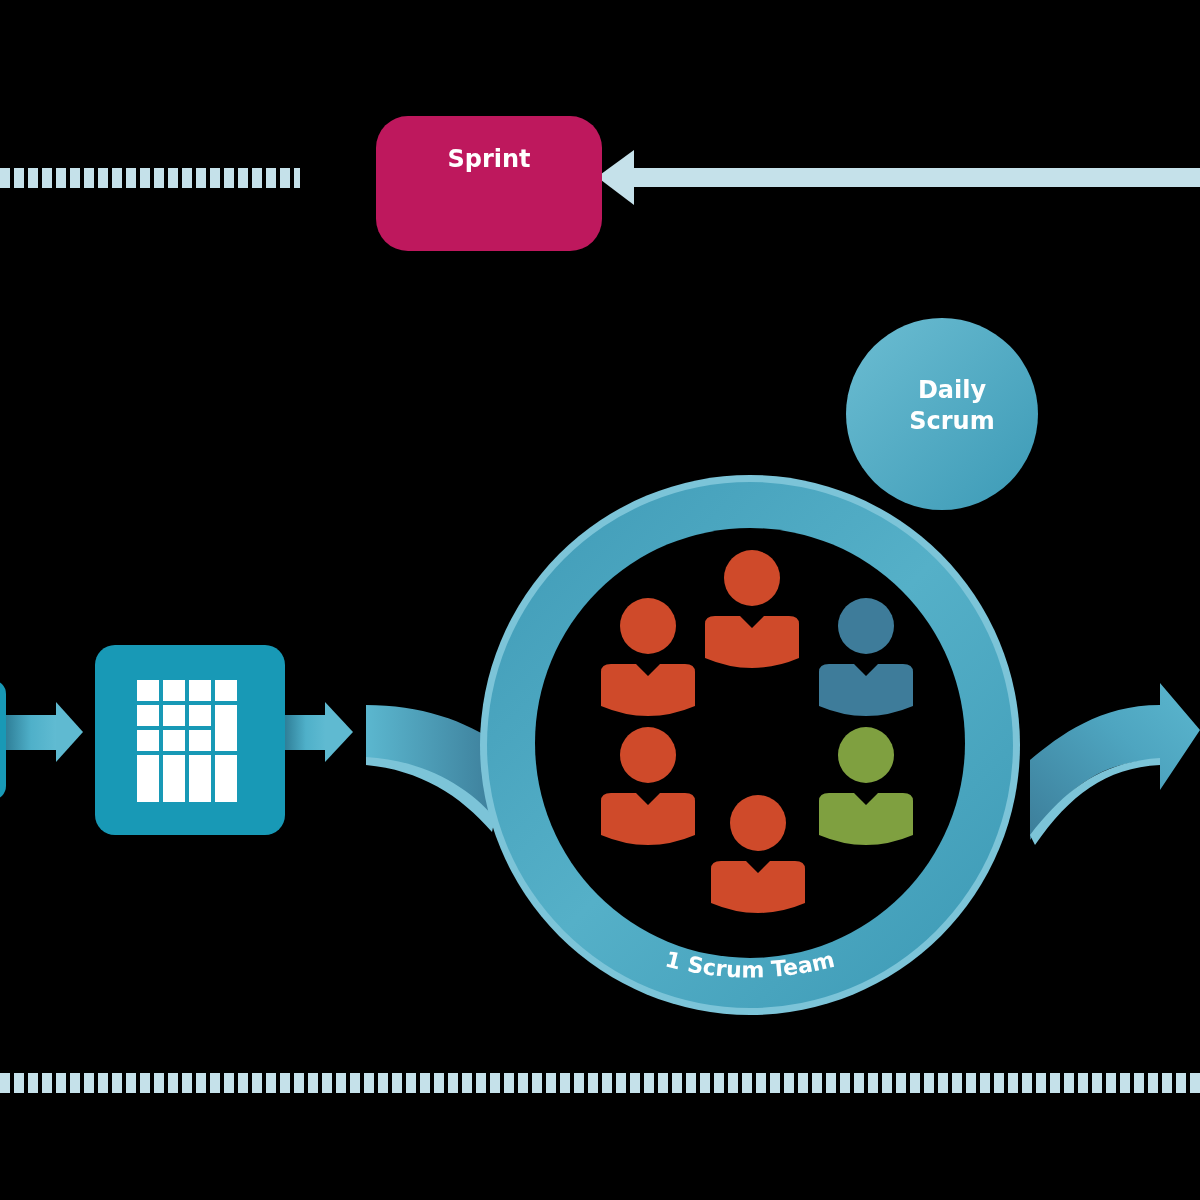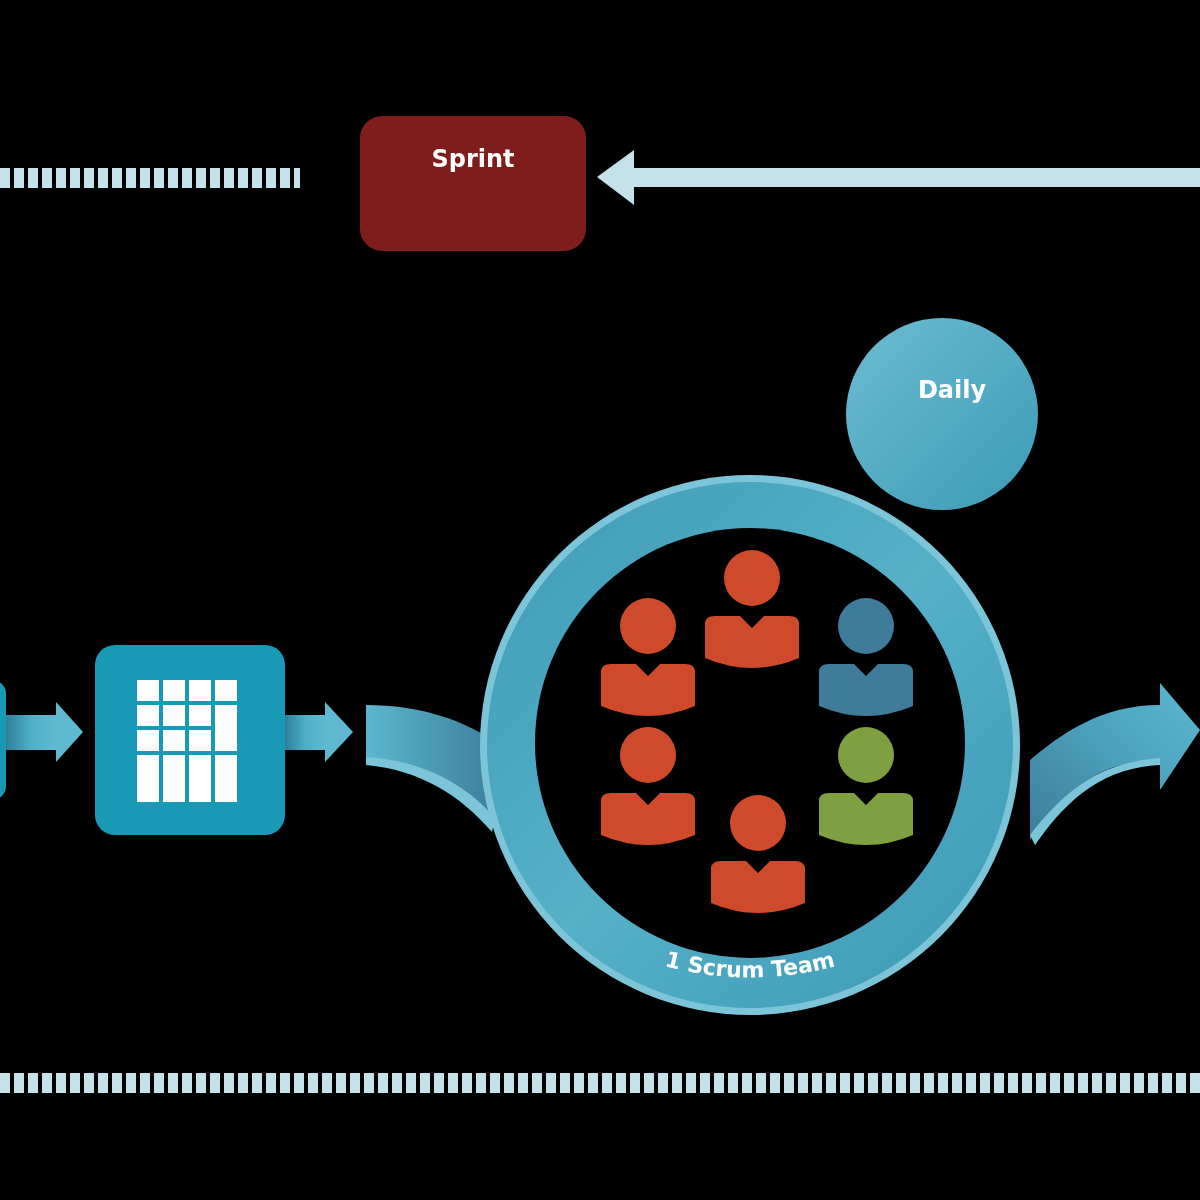--- a/index.html
+++ b/index.html
@@ -1,20 +1,20 @@
 <!DOCTYPE html>
 <html><head>
 <meta charset="utf-8">
 <style>
   html, body { margin: 0; padding: 0; background: #000; }
   body { width: 1200px; height: 1200px; position: relative; overflow: hidden; font-family: "DejaVu Sans", sans-serif; }
   .abs { position: absolute; }
   #stage { position: absolute; left: 0; top: 0; width: 1200px; height: 1200px; }
   .box-label { position: absolute; color: #fff; font-weight: bold; text-align: center; line-height: 1.3; }
-  .retro { left: 360px; top: 116px; width: 226px; height: 135px; background: #7f1d1d; border-radius: 22px; }
+  .retro { left: 376px; top: 116px; width: 226px; height: 135px; background: #be185d; border-radius: 32px; }
   .retro .box-label { left: 0; right: 0; top: 28px; font-size: 24px; }
   .backlog { left: 95px; top: 645px; width: 190px; height: 190px; background: #1899b6; border-radius: 20px; }
   .grid-icon { position: absolute; left: 42px; top: 35px; width: 100px; height: 122px; }
   .daily-label { left: 848px; top: 375px; width: 190px; font-size: 24px; padding-left: 9px; }
   .team-label { font-size: 22px; font-weight: bold; fill: #fff; }
 </style>
 </head>
 <body>
 
 <svg id="stage" viewBox="0 0 1200 1200" xmlns="http://www.w3.org/2000/svg">
@@ -140,13 +140,14 @@
       <rect x="0" y="75" width="22" height="47"></rect>
         <rect x="26" y="75" width="22" height="47"></rect>
         <rect x="52" y="75" width="22" height="47"></rect>
         <rect x="78" y="75" width="22" height="47"></rect>
     </g>
   </svg>
 </div>
 
 <div class="box-label daily-label">
   <div>Daily</div>
+  <div>Scrum</div>
 </div>
 
 </body></html>

